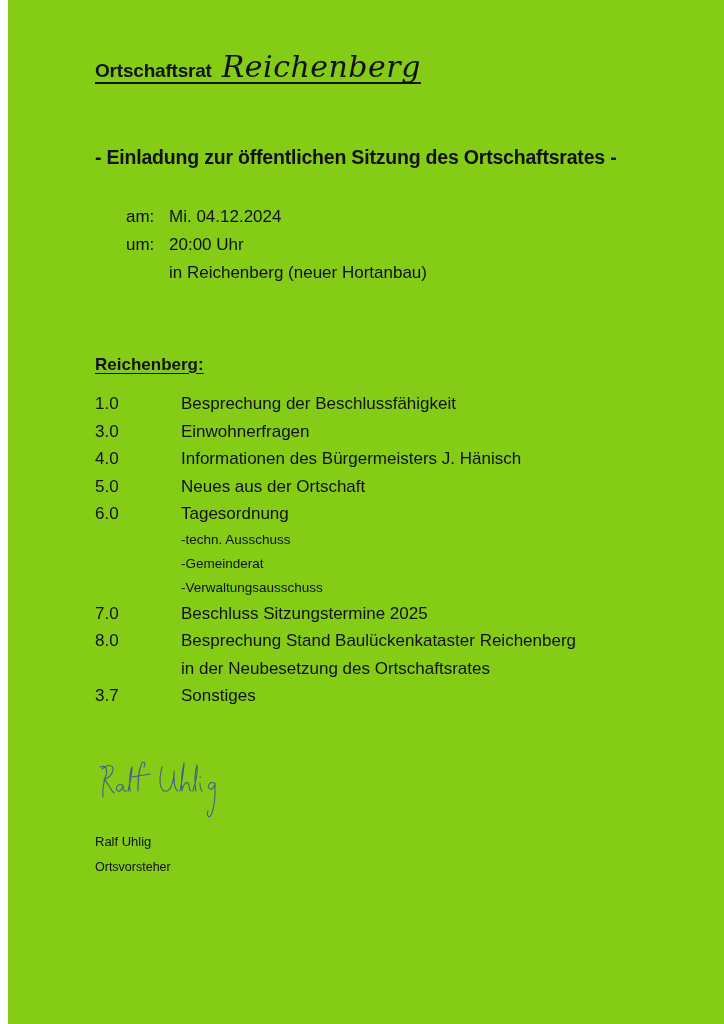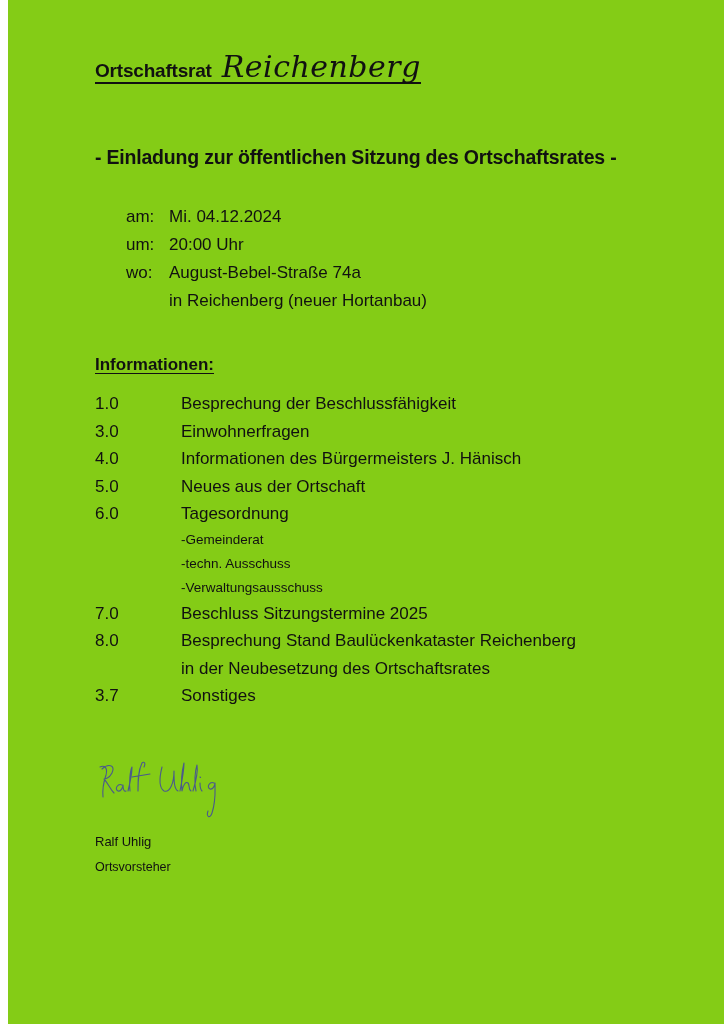--- a/index.html
+++ b/index.html
@@ -43,30 +43,26 @@
   <div class="info">
     <div class="info-row">
       <span class="info-label">am:</span>
       <span class="info-value">Mi. 04.12.2024</span>
     </div>
     <div class="info-row">
       <span class="info-label">um:</span>
       <span class="info-value">20:00 Uhr</span>
     </div>
     <div class="info-row">
-      <span class="info-label">wo:</span>
-      <span class="info-value">August-Bebel-Straße 74a</span>
-    </div>
-    <div class="info-row">
       <span class="info-label"></span>
       <span class="info-value">in Reichenberg (neuer Hortanbau)</span>
     </div>
   </div>
 
-  <div class="agenda-title">Informationen:</div>
+  <div class="agenda-title">Reichenberg:</div>
 
   <div class="agenda">
     <div class="agenda-row">
       <span class="agenda-num">1.0</span>
       <span>Besprechung der Beschlussfähigkeit</span>
     </div>
     <div class="agenda-row">
       <span class="agenda-num">3.0</span>
       <span>Einwohnerfragen</span>
     </div>
@@ -75,22 +71,22 @@
       <span>Informationen des Bürgermeisters J. Hänisch</span>
     </div>
     <div class="agenda-row">
       <span class="agenda-num">5.0</span>
       <span>Neues aus der Ortschaft</span>
     </div>
     <div class="agenda-row">
       <span class="agenda-num">6.0</span>
       <span>Tagesordnung</span>
     </div>
+    <div class="agenda-sub">-techn. Ausschuss</div>
     <div class="agenda-sub">-Gemeinderat</div>
-    <div class="agenda-sub">-techn. Ausschuss</div>
     <div class="agenda-sub">-Verwaltungsausschuss</div>
     <div class="agenda-row">
       <span class="agenda-num">7.0</span>
       <span>Beschluss Sitzungstermine 2025</span>
     </div>
     <div class="agenda-row">
       <span class="agenda-num">8.0</span>
       <span>Besprechung Stand Baulückenkataster Reichenberg</span>
     </div>
     <div class="agenda-row">

